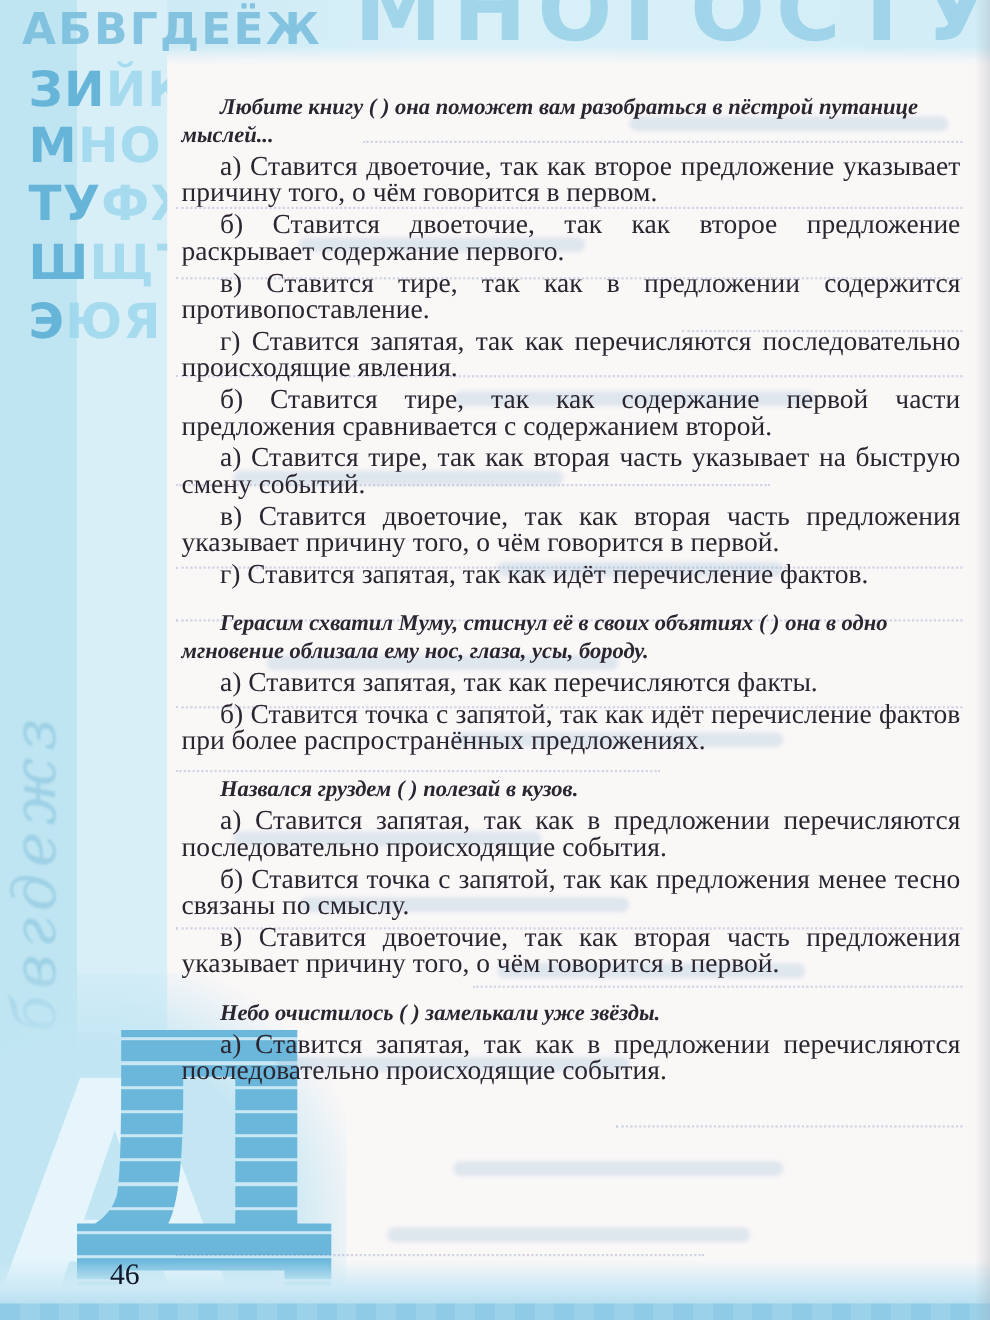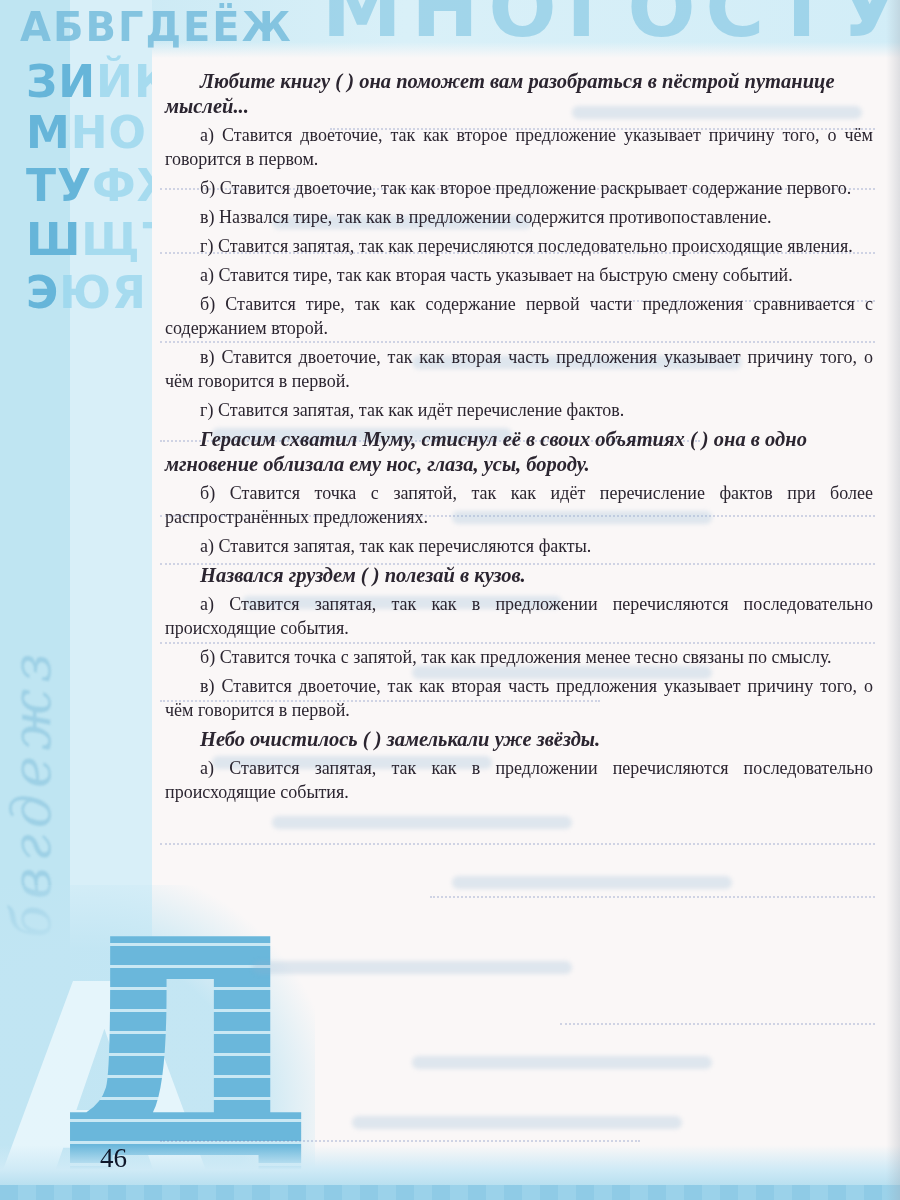--- a/index.html
+++ b/index.html
@@ -80,23 +80,23 @@
     position:absolute;left:152px;top:58px;width:748px;height:1092px;
   }
   .content-inner{
     position:absolute;left:13px;top:8px;width:708px;z-index:3;
   }
   p.prompt{
     font-style:italic;font-weight:bold;
     font-size:20.5px;line-height:25px;
     margin:13px 0 4px;text-indent:35px;
   }
-  p.prompt:first-child{margin-top:3px;}
+  p.prompt:first-child{margin-top:20px;}
   p.option{
-    font-size:18px;line-height:24px;
+    font-size:25px;line-height:24px;
     margin:0 0 5px;text-indent:35px;text-align:justify;
   }
   
   .ghost-dots{
     position:absolute;height:0;z-index:1;
     border-top:2px dotted rgba(110,130,185,0.30);
   }
   .ghost-bar{
     position:absolute;height:13px;border-radius:7px;z-index:1;
     background:rgba(140,180,210,0.25);filter:blur(2px);
@@ -157,35 +157,35 @@
       <div class="ghost-bar" style="left: 300px; top: 818px; width: 280px;"></div>
       <div class="ghost-bar" style="left: 100px; top: 903px; width: 320px;"></div>
       <div class="ghost-bar" style="left: 260px; top: 998px; width: 300px;"></div>
       <div class="ghost-bar" style="left: 200px; top: 1058px; width: 330px;"></div>
     </div>
   <div class="content-inner" id="exercise-list">
   <div class="exercise">
     <p class="prompt">Любите книгу ( ) она поможет вам разобраться в пёстрой путанице мыслей...</p>
   <p class="option">а) Ставится двоеточие, так как второе предложение указывает причину того, о чём говорится в первом.</p>
         <p class="option">б) Ставится двоеточие, так как второе предложение раскрывает содержание первого.</p>
-        <p class="option">в) Назвался тире, так как в предложении содержится противопоставление.</p>
+        <p class="option">в) Ставится тире, так как в предложении содержится противопоставление.</p>
         <p class="option">г) Ставится запятая, так как перечисляются последовательно происходящие явления.</p>
       </div>
 
   <div class="exercise">
-  <p class="option">а) Ставится тире, так как вторая часть указывает на быструю смену событий.</p>
-        <p class="option">б) Ставится тире, так как содержание первой части предложения сравнивается с содержанием второй.</p>
+  <p class="option">б) Ставится тире, так как содержание первой части предложения сравнивается с содержанием второй.</p>
+        <p class="option">а) Ставится тире, так как вторая часть указывает на быструю смену событий.</p>
         <p class="option">в) Ставится двоеточие, так как вторая часть предложения указывает причину того, о чём говорится в первой.</p>
         <p class="option">г) Ставится запятая, так как идёт перечисление фактов.</p>
       </div>
 
   <div class="exercise">
     <p class="prompt">Герасим схватил Муму, стиснул её в своих объятиях ( ) она в одно мгновение облизала ему нос, глаза, усы, бороду.</p>
-  <p class="option">б) Ставится точка с запятой, так как идёт перечисление фактов при более распространённых предложениях.</p>
-        <p class="option">а) Ставится запятая, так как перечисляются факты.</p>
+  <p class="option">а) Ставится запятая, так как перечисляются факты.</p>
+        <p class="option">б) Ставится точка с запятой, так как идёт перечисление фактов при более распространённых предложениях.</p>
       </div>
 
   <div class="exercise">
     <p class="prompt">Назвался груздем ( ) полезай в кузов.</p>
   <p class="option">а) Ставится запятая, так как в предложении перечисляются последовательно происходящие события.</p>
         <p class="option">б) Ставится точка с запятой, так как предложения менее тесно связаны по смыслу.</p>
         <p class="option">в) Ставится двоеточие, так как вторая часть предложения указывает причину того, о чём говорится в первой.</p>
       </div>
 
   <div class="exercise">

